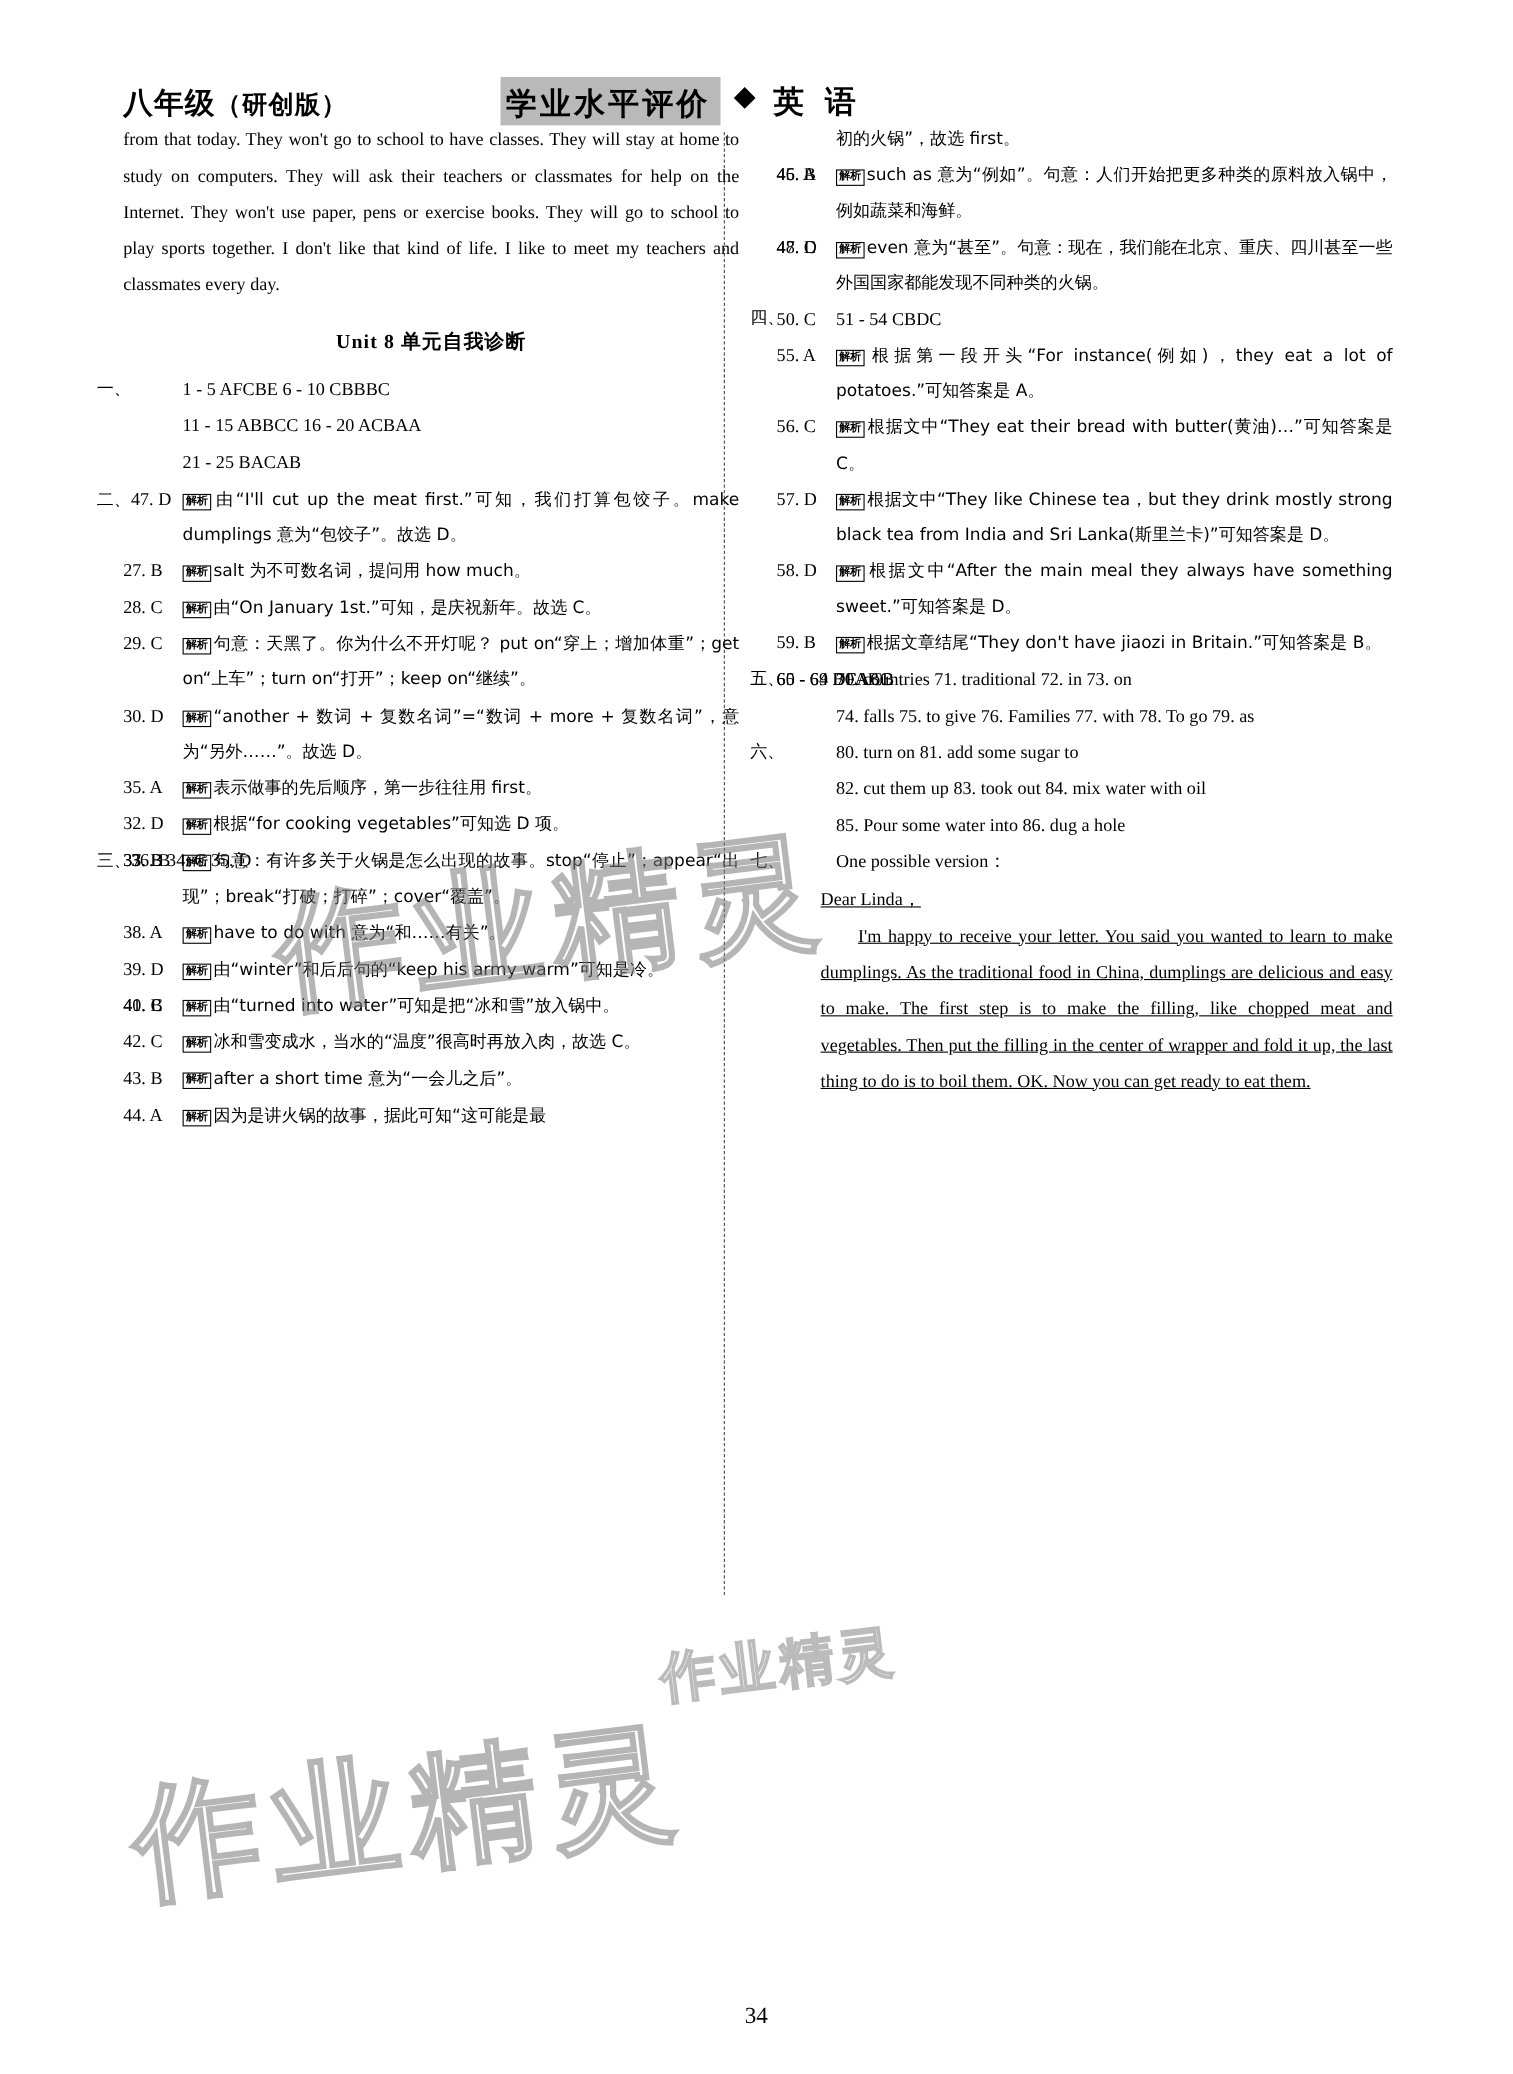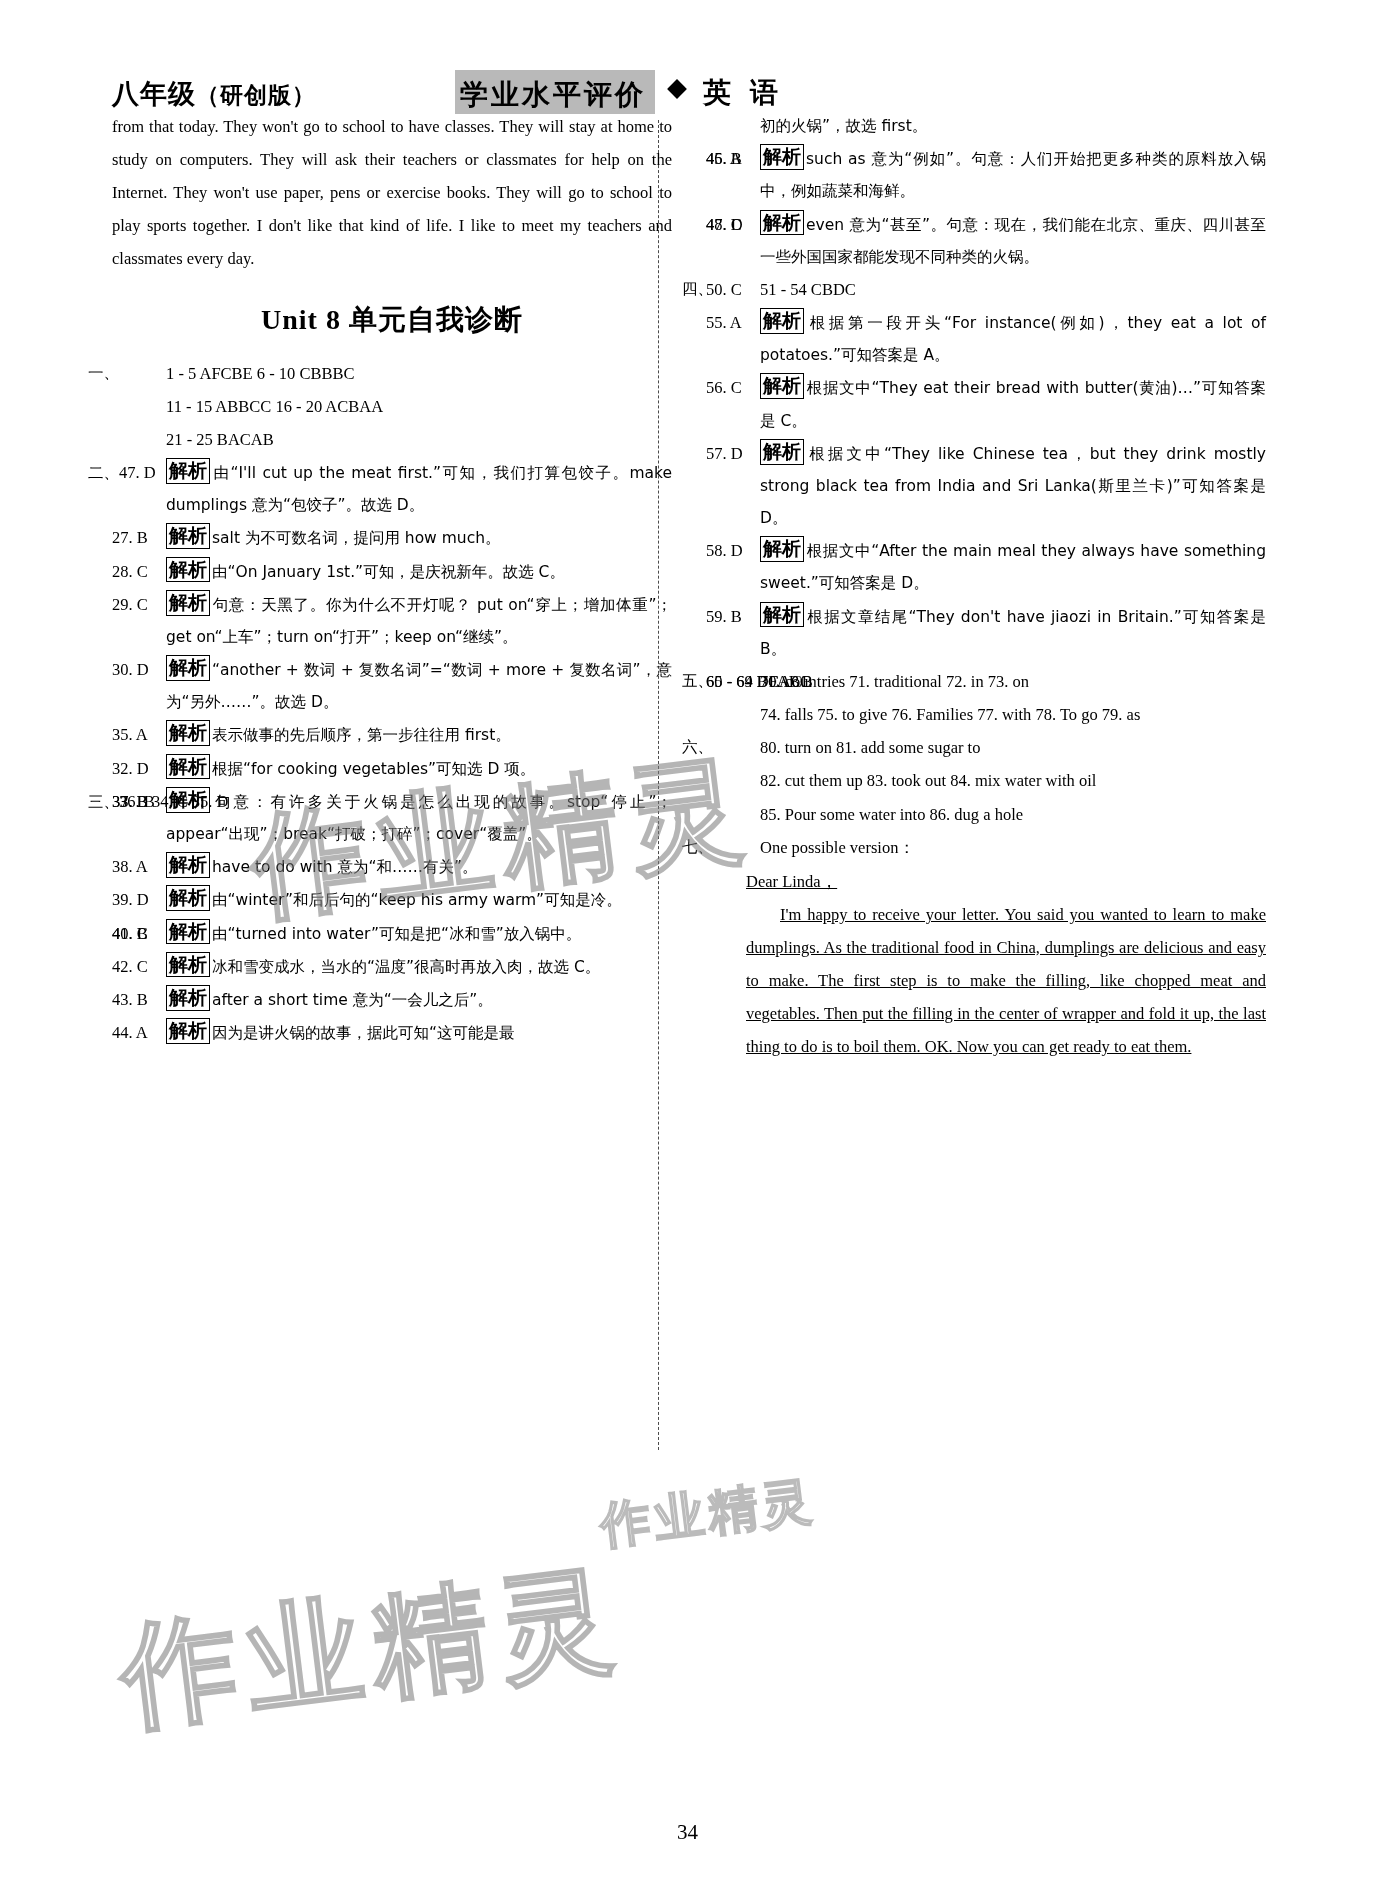--- a/index.html
+++ b/index.html
@@ -70,21 +70,21 @@
     text-justify:inter-word;
     font-size:16.5px;
     line-height:2.0;
     margin:0 0 4px 0;
   }
   .indent-0 { text-indent:0; }
 
   h2.unit-title {
     text-align:center;
     font-family:"Liberation Serif", serif;
-    font-size:28px;
+    font-size:18px;
     font-weight:bold;
     margin:18px 0 10px 0;
     letter-spacing:1px;
   }
 
   .item {
     position:relative;
     margin:0 0 1px 0;
     padding-left:54px;
     text-align:justify;
@@ -95,21 +95,21 @@
     position:absolute;
     left:0; top:0;
     width:50px;
     text-align:left;
     white-space:nowrap;
   }
   .item.sec > .num { left:-24px; width:74px; }
 
   .jie {
     font-family:"DejaVu Sans", sans-serif;
-    font-size:19px;
+    font-size:10px;
     font-weight:bold;
     border:1.3px solid #000;
     padding:0 2px 1px 2px;
     margin-right:2px;
     white-space:nowrap;
     line-height:1.2;
     display:inline-block;
     vertical-align:1px;
   }
   .cn { font-family:"DejaVu Sans", sans-serif; font-size:15.5px; }

